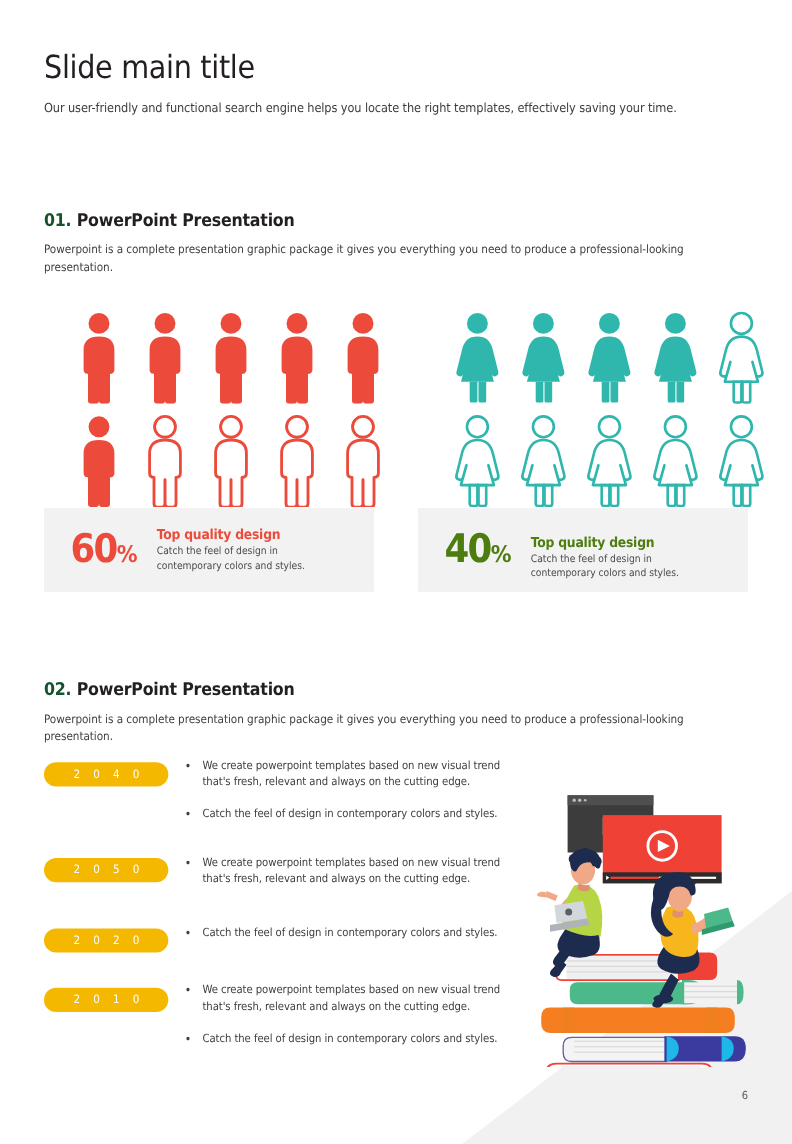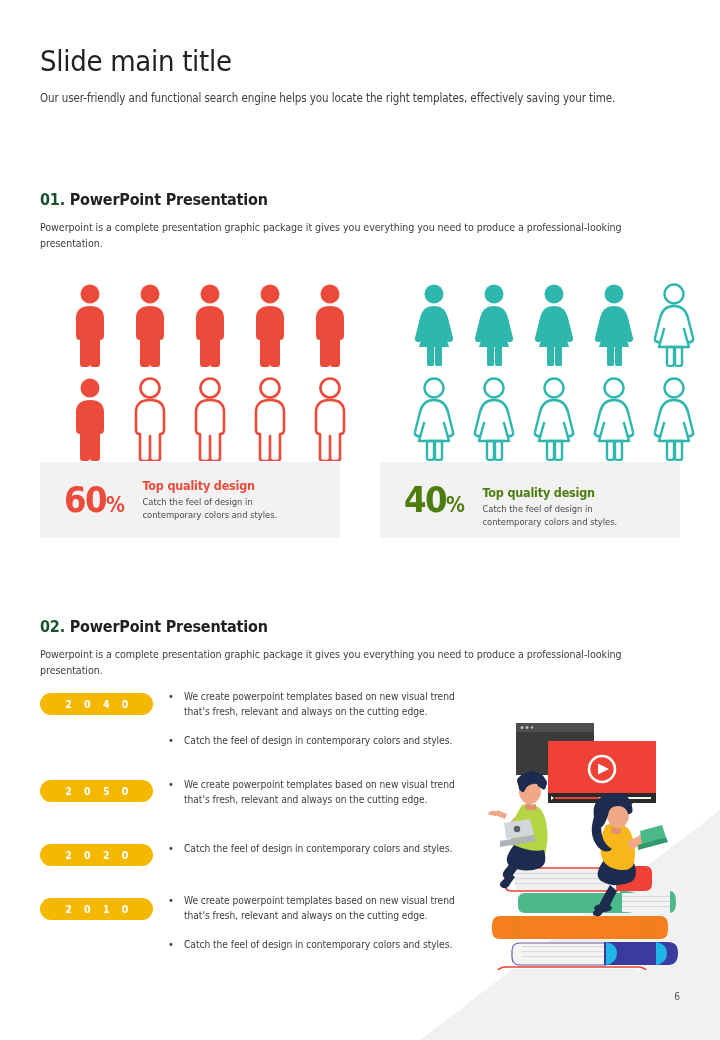--- a/index.html
+++ b/index.html
@@ -56,21 +56,21 @@
   .stat-title{font-size:12.5px;font-weight:700;line-height:1.2;letter-spacing:-0.2px;}
   .stat-sub{font-size:9.3px;color:#4a4a4a;line-height:1.35;margin-top:3px;}
   .red{color:#ec4b3c;}
   .teal{color:#4d7c0f;margin-top:14px;}
 
   
   .timeline{position:absolute;z-index:3;}
   .tl-row{position:absolute;display:flex;align-items:flex-start;}
   .badge{
     width:113px;height:22px;border-radius:11px;background:#f5b800;
-    color:#fff;font-size:10.5px;font-weight:700;letter-spacing:4.5px;
+    color:#fff;font-size:10.5px;font-weight:400;letter-spacing:4.5px;
     display:flex;align-items:center;justify-content:center;
     box-sizing:border-box;padding-left:5px;flex:none;
   }
   .bullet{position:absolute;display:flex;font-size:10.2px;color:#3d3d3d;
           line-height:1.45;letter-spacing:-0.05px;}
   .bullet .dot{width:16px;flex:none;color:#3d3d3d;font-size:11px;line-height:1.35;}
   .bullet .btxt{width:278px;}
 
   
   .illus{position:absolute;z-index:4;}

